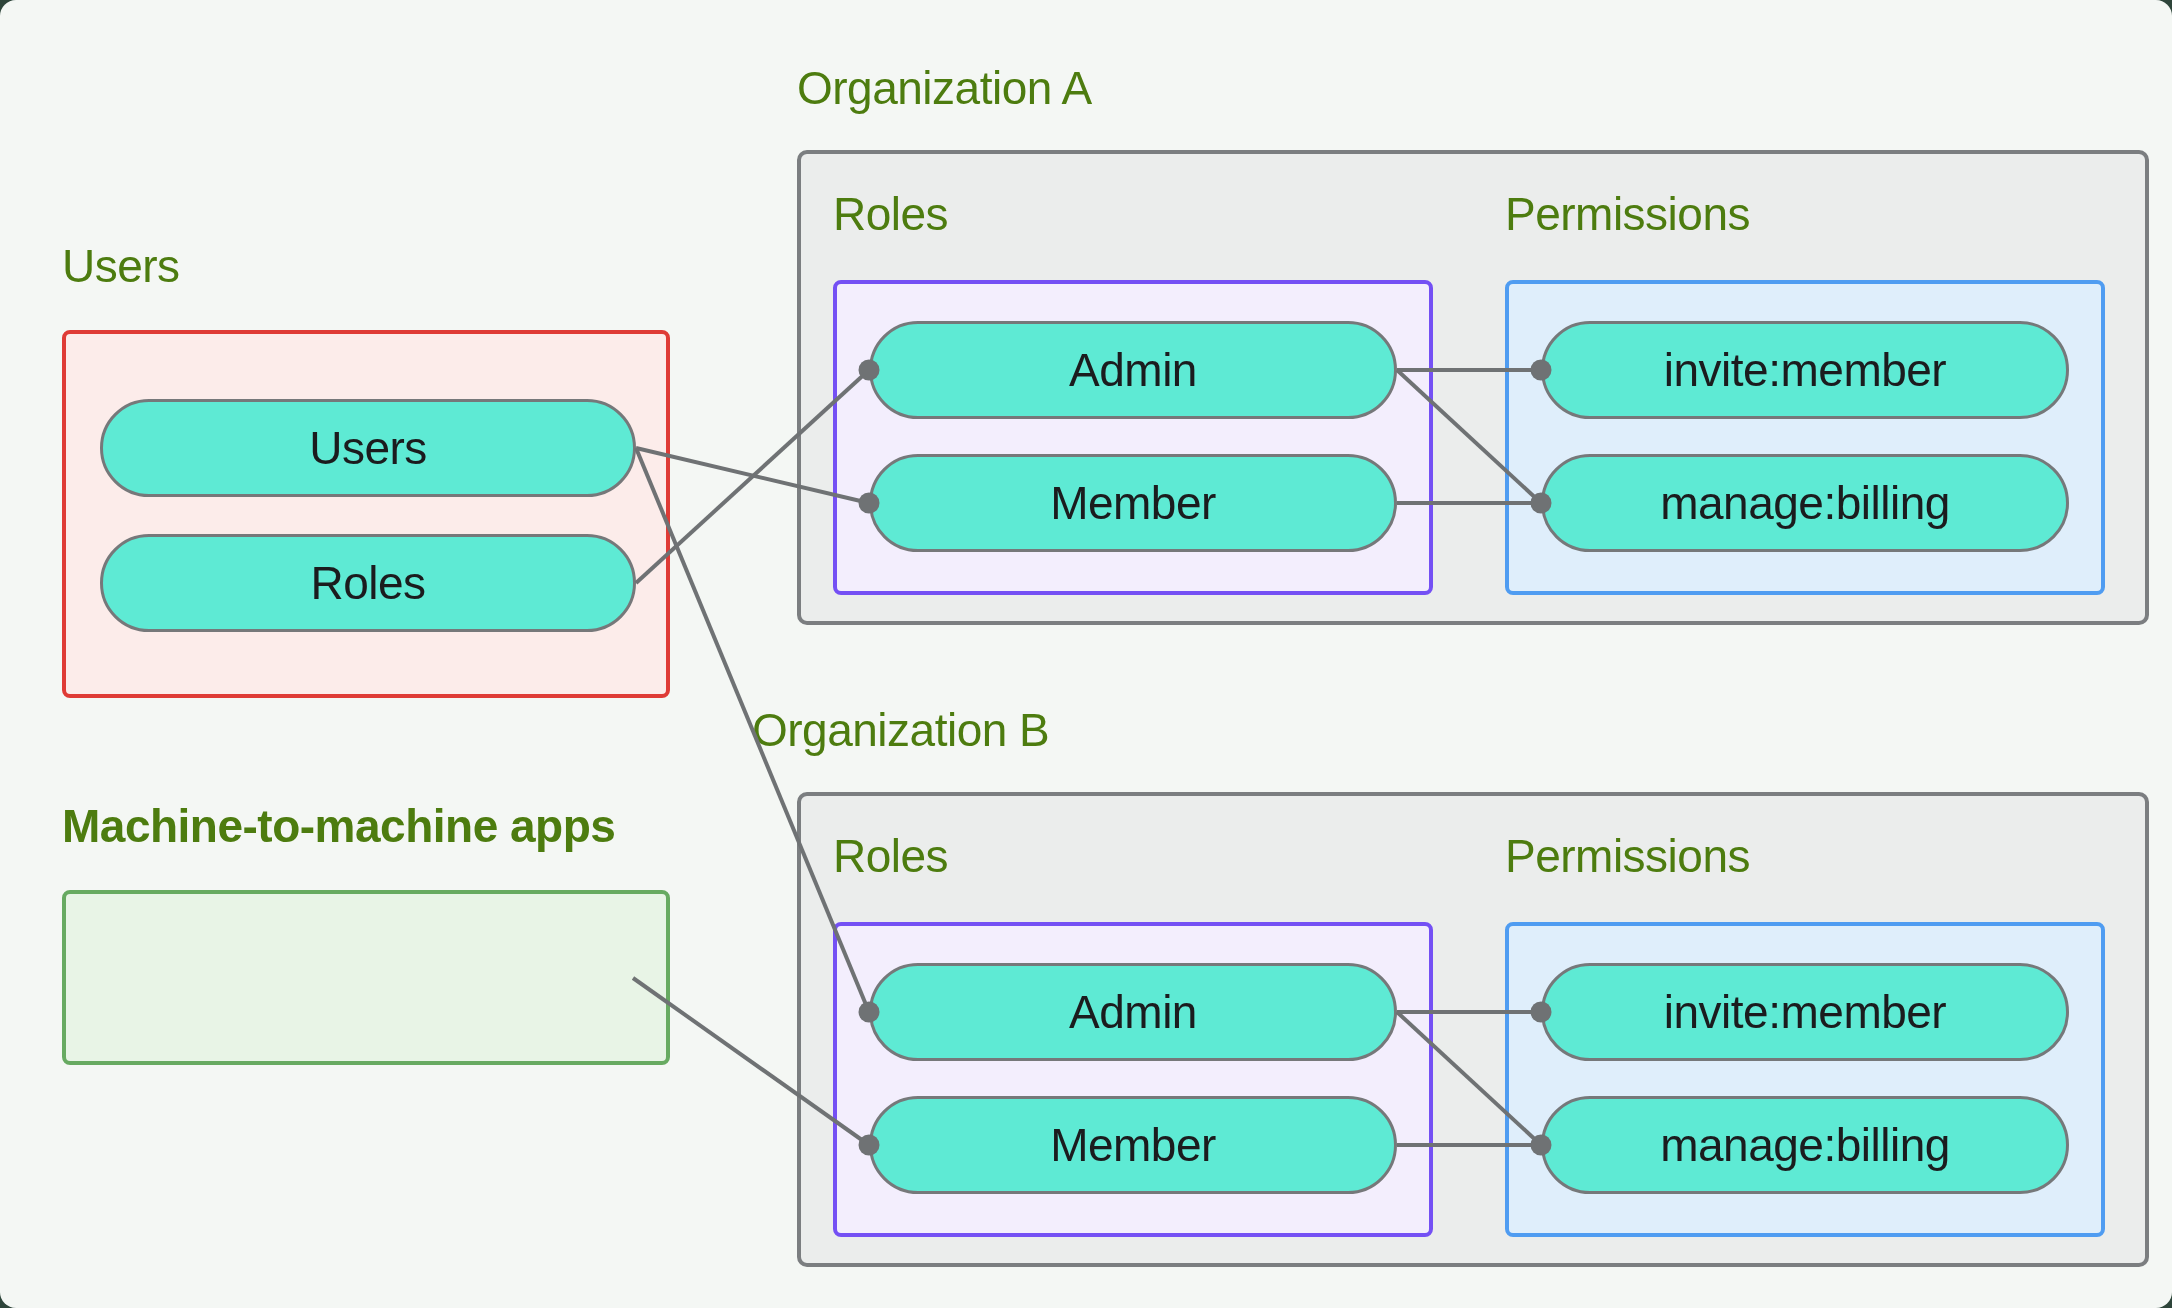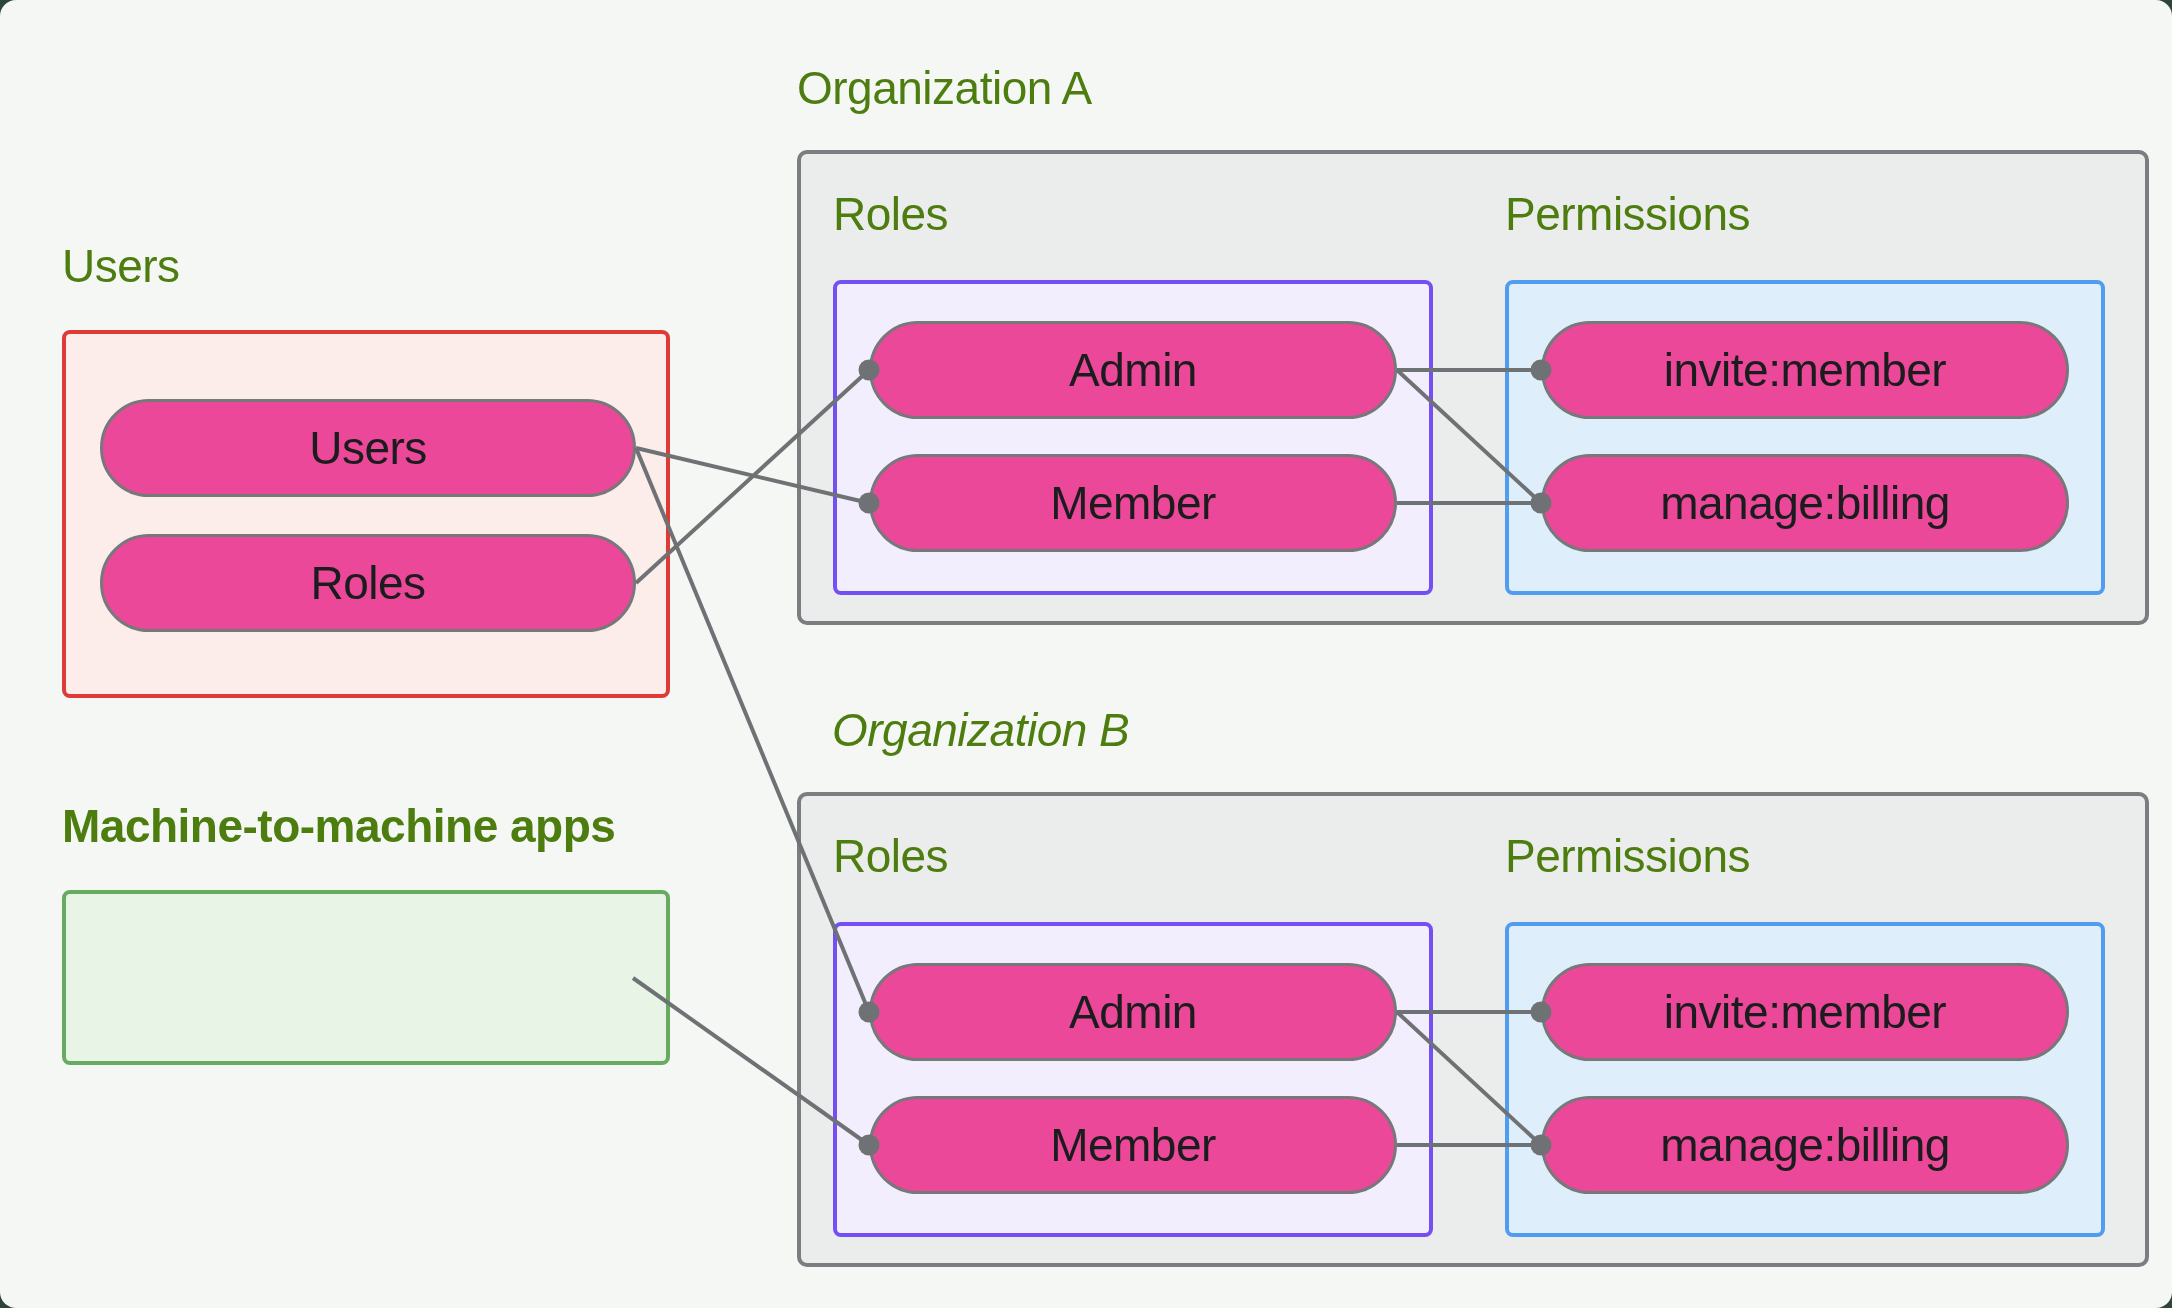--- a/index.html
+++ b/index.html
@@ -18,21 +18,21 @@
     letter-spacing:-0.5px;white-space:nowrap;
   }
   .group-box{position:absolute;box-sizing:border-box;border-radius:8px;}
   .users-box{border:4px solid #df3b36;background:#fcecea;}
   .m2m-box{border:4px solid #67aa61;background:#e8f4e6;}
   .org-box{border:4px solid #7b7e80;background:#ebedec;border-radius:10px;}
   .roles-box{border:4px solid #7450f4;background:#f3eefd;}
   .perms-box{border:4px solid #4f9cf1;background:#dfeefb;}
   .pill{
     position:absolute;box-sizing:border-box;height:98px;
-    border:3px solid #76787a;background:#ec4899;border-radius:60px;
+    border:3px solid #76787a;background:#5eead4;border-radius:60px;
     display:flex;align-items:center;justify-content:center;
     font-size:46px;color:#1b1c1e;letter-spacing:-0.5px;
   }
   #edge-svg{
     position:absolute;left:0;top:0;width:2172px;height:1308px;
     pointer-events:none;z-index:50;
   }
 </style>
 </head>
 <body>
@@ -63,21 +63,21 @@
   </div>
   <div class="label" style="left:1505px;top:188px;">Permissions</div>
   <div class="group-box perms-box" style="left:1505px;top:280px;width:600px;height:315px;"></div>
   <div class="pill" style="left:1541px;top:321px;width:528px;">
     <span>invite:member</span>
   </div>
   <div class="pill" style="left:1541px;top:454px;width:528px;">
     <span>manage:billing</span>
   </div>
 
-  <div class="label" style="left:832px;top:704px;font-style:italic;">Organization B</div>
+  <div class="label" style="left:752px;top:704px;">Organization B</div>
   <div class="group-box org-box" style="left:797px;top:792px;width:1352px;height:475px;"></div>
   <div class="label" style="left:833px;top:830px;">Roles</div>
   <div class="group-box roles-box" style="left:833px;top:922px;width:600px;height:315px;"></div>
   <div class="pill" style="left:869px;top:963px;width:528px;">
     <span>Admin</span>
   </div>
   <div class="pill" style="left:869px;top:1096px;width:528px;">
     <span>Member</span>
   </div>
   <div class="label" style="left:1505px;top:830px;">Permissions</div>

